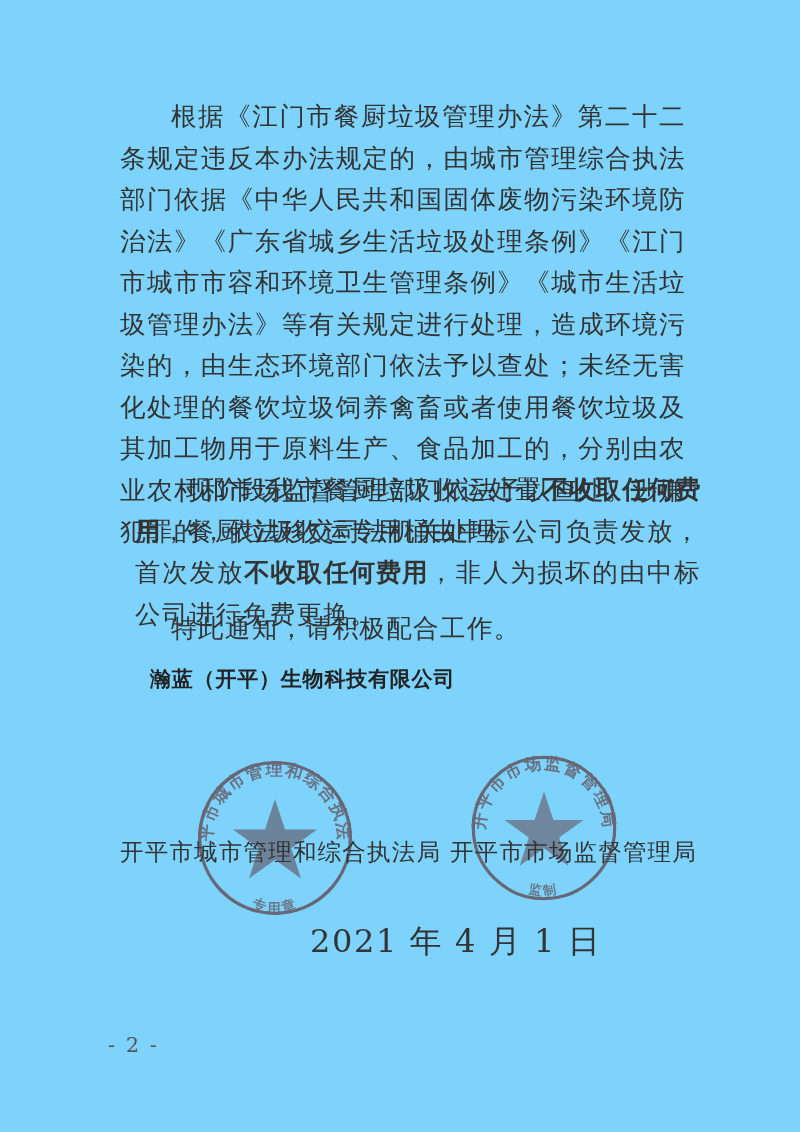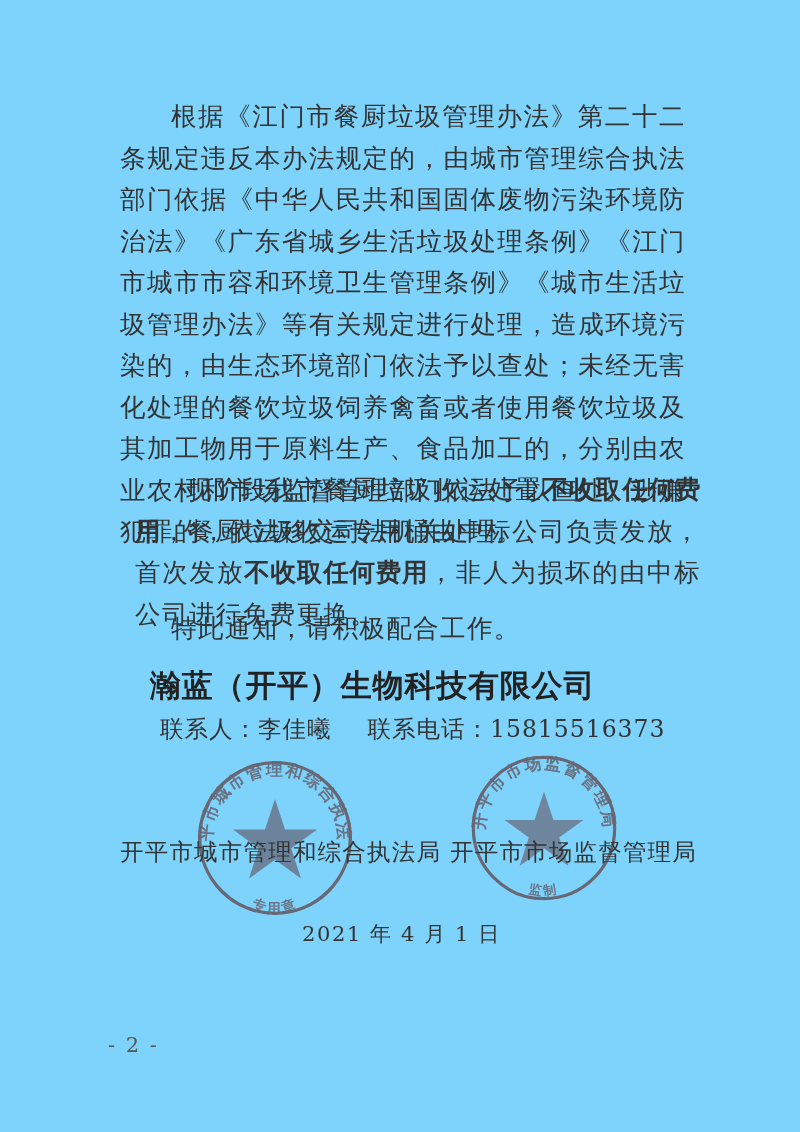--- a/index.html
+++ b/index.html
@@ -44,21 +44,21 @@
   .p2 { position: absolute; left: 15px; top: 373px; width: 566px; }
   .p3 { position: absolute; left: 0; top: 498px; width: 566px; margin-top: 14px; }
 
   
   .company {
     position: absolute;
     left: 150px;
     top: 665px;
     font-family: "DejaVu Sans", "Liberation Sans", sans-serif;
     font-weight: bold;
-    font-size: 31px;
+    font-size: 21px;
     letter-spacing: 0.8px;
     color: #222222;
     white-space: nowrap;
   }
   .contact {
     position: absolute;
     left: 160px;
     top: 713px;
     font-size: 23.5px;
     letter-spacing: 1px;
@@ -80,23 +80,23 @@
     letter-spacing: 1.2px;
     color: #333333;
     white-space: nowrap;
     z-index: 5;
   }
   .dept-left  { left: 0px; }
   .dept-right { left: 330px; }
 
   .date {
     position: absolute;
-    left: 302px;
+    left: 310px;
     top: 920px;
-    font-size: 21px;
+    font-size: 32px;
     letter-spacing: 1.6px;
     color: #333333;
     white-space: nowrap;
   }
 
   .page-no {
     position: absolute;
     left: 108px;
     top: 1033px;
     font-size: 21px;
@@ -124,23 +124,20 @@
 <div id="page">
 
   <div class="body-block">
     <p class="para indent p1"><span>根据《江门市餐厨垃圾管理办法》第二十二条规定违反本办法规定的，由城市管理综合执法部门依据《中华人民共和国固体废物污染环境防治法》《广东省城乡生活垃圾处理条例》《江门市城市市容和环境卫生管理条例》《城市生活垃圾管理办法》等有关规定进行处理，造成环境污染的，由生态环境部门依法予以查处；未经无害化处理的餐饮垃圾饲养禽畜或者使用餐饮垃圾及其加工物用于原料生产、食品加工的，分别由农业农村和市场监督管理部门依法予以查处。涉嫌犯罪的，依法移交司法机关处理。</span></p>
     <p class="para indent p2"><span>现阶段我市餐厨垃圾收运处置</span><span class="bold">不收取任何费用</span><span>，餐厨垃圾收运专用桶由中标公司负责发放，首次发放</span><span class="bold">不收取任何费用</span><span>，非人为损坏的由中标公司进行免费更换。</span></p>
     <p class="para indent p3"><span>特此通知，请积极配合工作。</span></p>
   </div>
 
   <div class="company">瀚蓝（开平）生物科技有限公司</div>
 
-  <div class="contact">
-    <span>联系人：</span><span>李佳曦</span><span class="gap"></span><span>联系电话：</span><span>15815516373</span>
-  </div>
 
   <div class="seal seal-1">
     <svg viewBox="0 0 200 200" width="162" height="162" aria-hidden="true">
       <defs>
         <clipPath id="clipSeal1">
             <circle cx="100" cy="100" r="96"></circle>
           </clipPath>
       </defs>
       <g clip-path="url(#clipSeal1)" opacity="0.95">
         <circle cx="100" cy="100" r="93" fill="none" stroke="#c4564f" stroke-width="4.2"></circle>

